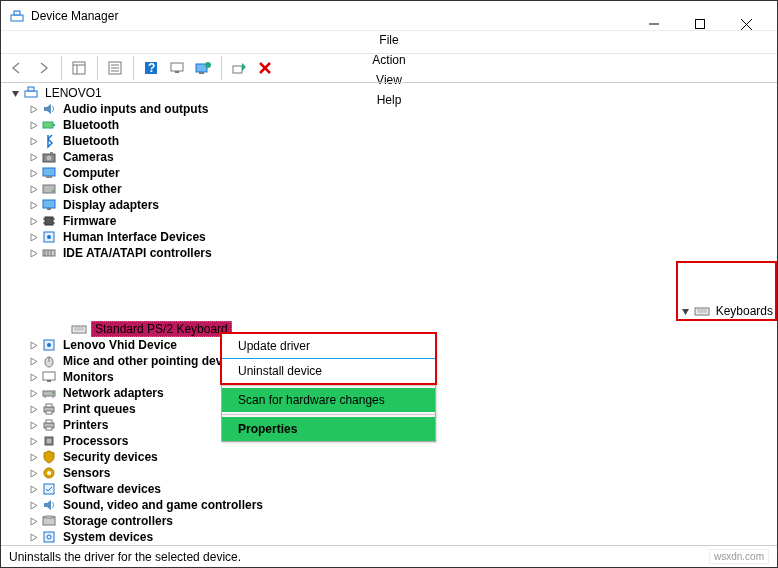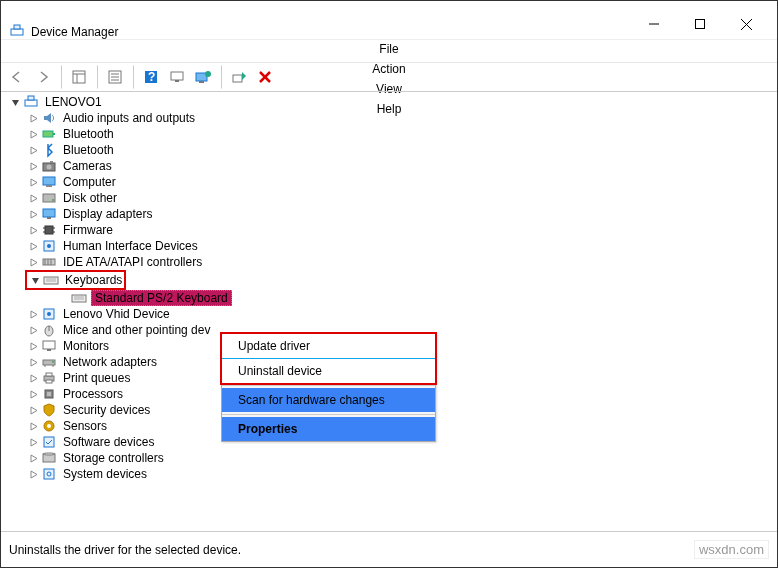--- a/index.html
+++ b/index.html
@@ -1,43 +1,43 @@
 <!DOCTYPE html>
 <html><head>
 <meta charset="utf-8">
 <style>
 * { box-sizing: border-box; margin: 0; padding: 0; font-family: "Segoe UI", Tahoma, sans-serif; font-size: 12px; }
 body { width: 778px; height: 568px; background: #fff; border: 1px solid #333; display: flex; flex-direction: column; position: relative; }
-.titlebar { display: flex; align-items: flex-end; height: 39px; padding: 0 8px; border-bottom: 1px solid #eee; }
+.titlebar { display: flex; align-items: flex-start; height: 30px; padding: 8px 8px; border-bottom: 1px solid #eee; }
 .titlebar .title-icon { width: 16px; height: 16px; margin-right: 6px; }
 .titlebar .title-text { flex: 1; }
 .winbtns { display: flex; gap: 0; }
 .winbtn { width: 46px; height: 30px; display: flex; align-items: center; justify-content: center; }
 .menubar { display: flex; align-items: center; height: 22px; padding: 0 6px; gap: 2px; flex-direction: column; }
 .menubar span { padding: 2px 8px; }
 .toolbar { display: flex; align-items: center; height: 30px; padding: 0 4px; border-top: 1px solid #e6e6e6; border-bottom: 1px solid #ccc; gap: 2px; }
 .tbtn { width: 24px; height: 24px; display: flex; align-items: center; justify-content: center; border: 1px solid transparent; }
 .tbtn.sep { border-right: 1px solid #ccc; width: 1px; margin: 0 3px; }
-.content { flex: 1; display: flex; overflow: hidden; }
+.content { flex: 1; display: flex; overflow: hidden; text-align: right; }
 .tree { flex: 1; overflow-y: scroll; padding: 2px 0 2px 4px; position: relative; }
 .node { display: flex; align-items: center; height: 16px; padding: 1px 0; white-space: nowrap; }
 .expander { width: 12px; height: 12px; display: flex; align-items: center; justify-content: center; color: #666; font-size: 10px; cursor: pointer; margin-right: 2px; }
 .node-icon { width: 16px; height: 16px; margin-right: 4px; display: flex; align-items: center; justify-content: center; }
 .node-label { padding: 0 2px; }
 .lvl0 { padding-left: 4px; }
-.lvl1 { padding-left: 22px; }
+.lvl1 { padding-left: 22px; font-weight: bold; }
 .lvl2 { padding-left: 52px; }
 .sel-label { background: #be185d; border: 1px dotted #888; padding: 0 3px; }
 .ctxmenu { position: absolute; left: 220px; top: 332px; width: 215px; background: #f5f5f5; border: 1px solid #aaa; box-shadow: 1px 1px 2px rgba(0,0,0,0.15); }
-.ctxmenu .row { padding: 5px 16px; background: #3b82f6; }
+.ctxmenu .row { padding: 5px 16px; background: #22c55e; }
 .ctxmenu .hl-group { border: 2px solid #d00; margin: -2px; }
 .ctxmenu .hl-group .row { background: #fff; }
 .ctxmenu hr { border: none; border-top: 1px solid #ccc; margin: 2px 0; }
-.status { height: 36px; display: flex; align-items: center; padding: 2px 8px; border-top: 1px solid #ccc; justify-content: space-between; }
-.watermark { font-size: 13px; color: #999; padding: 1px 4px; border: 1px solid #eee; margin-left: 42px; }
+.status { height: 22px; display: flex; align-items: center; padding: 2px 8px; border-top: 1px solid #ccc; justify-content: space-between; }
+.watermark { font-size: 10px; color: #999; padding: 1px 4px; border: 1px solid #eee; margin-left: 42px; }
 </style>
 </head>
 <body>
 
 <div class="titlebar">
   <span class="title-icon">
     <svg width="16" height="16" viewBox="0 0 16 16">
         <rect x="2" y="6" width="12" height="6" fill="#fff" stroke="#1a75d1"></rect>
         <rect x="5" y="2" width="6" height="4" fill="#e6f0fb" stroke="#1a75d1"></rect>
       </svg>
@@ -275,21 +275,21 @@
         </span>
         <span class="node-icon">
           <svg width="16" height="16" viewBox="0 0 16 16">
             <rect x="2" y="5" width="12" height="6" fill="#ccc" stroke="#777"></rect>
             <line x1="4" y1="5" x2="4" y2="11" stroke="#777"></line>
             <line x1="7" y1="5" x2="7" y2="11" stroke="#777"></line>
             <line x1="10" y1="5" x2="10" y2="11" stroke="#777"></line>
           </svg>
         </span>
         <span class="node-label">IDE ATA/ATAPI controllers</span>
-      </div><div style="border: 2px solid rgb(221, 0, 0); display: inline-block; margin-left: 20px;"><div class="node" style="padding-left: 2px;">
+      </div><div style="border: 2px solid rgb(221, 0, 0); display: inline-block; margin-left: 20px;"><div class="node" style="padding-left: 2px; margin-top: 40px;">
           <span class="expander">
             <svg width="9" height="9">
               <path d="M1 2 L8 2 L4.5 8 Z" fill="#444"></path>
             </svg>
           </span>
           <span class="node-icon">
             <svg width="16" height="16" viewBox="0 0 16 16">
               <rect x="1" y="5" width="14" height="7" fill="#eee" stroke="#777"></rect>
               <line x1="3" y1="7" x2="13" y2="7" stroke="#aaa"></line>
               <line x1="3" y1="9" x2="13" y2="9" stroke="#aaa"></line>
@@ -375,20 +375,34 @@
         </span>
         <span class="node-label">Print queues</span>
       </div><div class="node lvl1">
         <span class="expander">
           <svg width="9" height="9">
             <path d="M2 1 L8 4.5 L2 8 Z" fill="none" stroke="#888"></path>
           </svg>
         </span>
         <span class="node-icon">
           <svg width="16" height="16" viewBox="0 0 16 16">
+            <rect x="3" y="6" width="10" height="5" fill="#bbb" stroke="#777"></rect>
+            <rect x="5" y="3" width="6" height="3" fill="#fff" stroke="#777"></rect>
+            <rect x="5" y="10" width="6" height="3" fill="#fff" stroke="#777"></rect>
+          </svg>
+        </span>
+        <span class="node-label">Printers</span>
+      </div><div class="node lvl1">
+        <span class="expander">
+          <svg width="9" height="9">
+            <path d="M2 1 L8 4.5 L2 8 Z" fill="none" stroke="#888"></path>
+          </svg>
+        </span>
+        <span class="node-icon">
+          <svg width="16" height="16" viewBox="0 0 16 16">
             <rect x="4" y="4" width="8" height="8" fill="#888" stroke="#555"></rect>
             <rect x="6" y="6" width="4" height="4" fill="#bbb"></rect>
           </svg>
         </span>
         <span class="node-label">Processors</span>
       </div><div class="node lvl1">
         <span class="expander">
           <svg width="9" height="9">
             <path d="M2 1 L8 4.5 L2 8 Z" fill="none" stroke="#888"></path>
           </svg>
@@ -418,20 +432,33 @@
             <path d="M2 1 L8 4.5 L2 8 Z" fill="none" stroke="#888"></path>
           </svg>
         </span>
         <span class="node-icon">
           <svg width="16" height="16" viewBox="0 0 16 16">
             <rect x="3" y="3" width="10" height="10" fill="#e6f0fb" stroke="#1a75d1"></rect>
             <path d="M5 8l2 2 4-4" fill="none" stroke="#1a75d1"></path>
           </svg>
         </span>
         <span class="node-label">Software devices</span>
+      </div><div class="node lvl1">
+        <span class="expander">
+          <svg width="9" height="9">
+            <path d="M2 1 L8 4.5 L2 8 Z" fill="none" stroke="#888"></path>
+          </svg>
+        </span>
+        <span class="node-icon">
+          <svg width="16" height="16" viewBox="0 0 16 16">
+            <path d="M3 6h3l4-3v10l-4-3H3z" fill="#5a8fbf"></path>
+            <path d="M11 5c2 1 2 5 0 6" fill="none" stroke="#5a8fbf"></path>
+          </svg>
+        </span>
+        <span class="node-label">Sound, video and game controllers</span>
       </div><div class="node lvl1">
         <span class="expander">
           <svg width="9" height="9">
             <path d="M2 1 L8 4.5 L2 8 Z" fill="none" stroke="#888"></path>
           </svg>
         </span>
         <span class="node-icon">
           <svg width="16" height="16" viewBox="0 0 16 16">
             <rect x="2" y="4" width="12" height="8" fill="#ccc" stroke="#777"></rect>
             <ellipse cx="8" cy="4" rx="6" ry="1" fill="#eee" stroke="#777"></ellipse>

